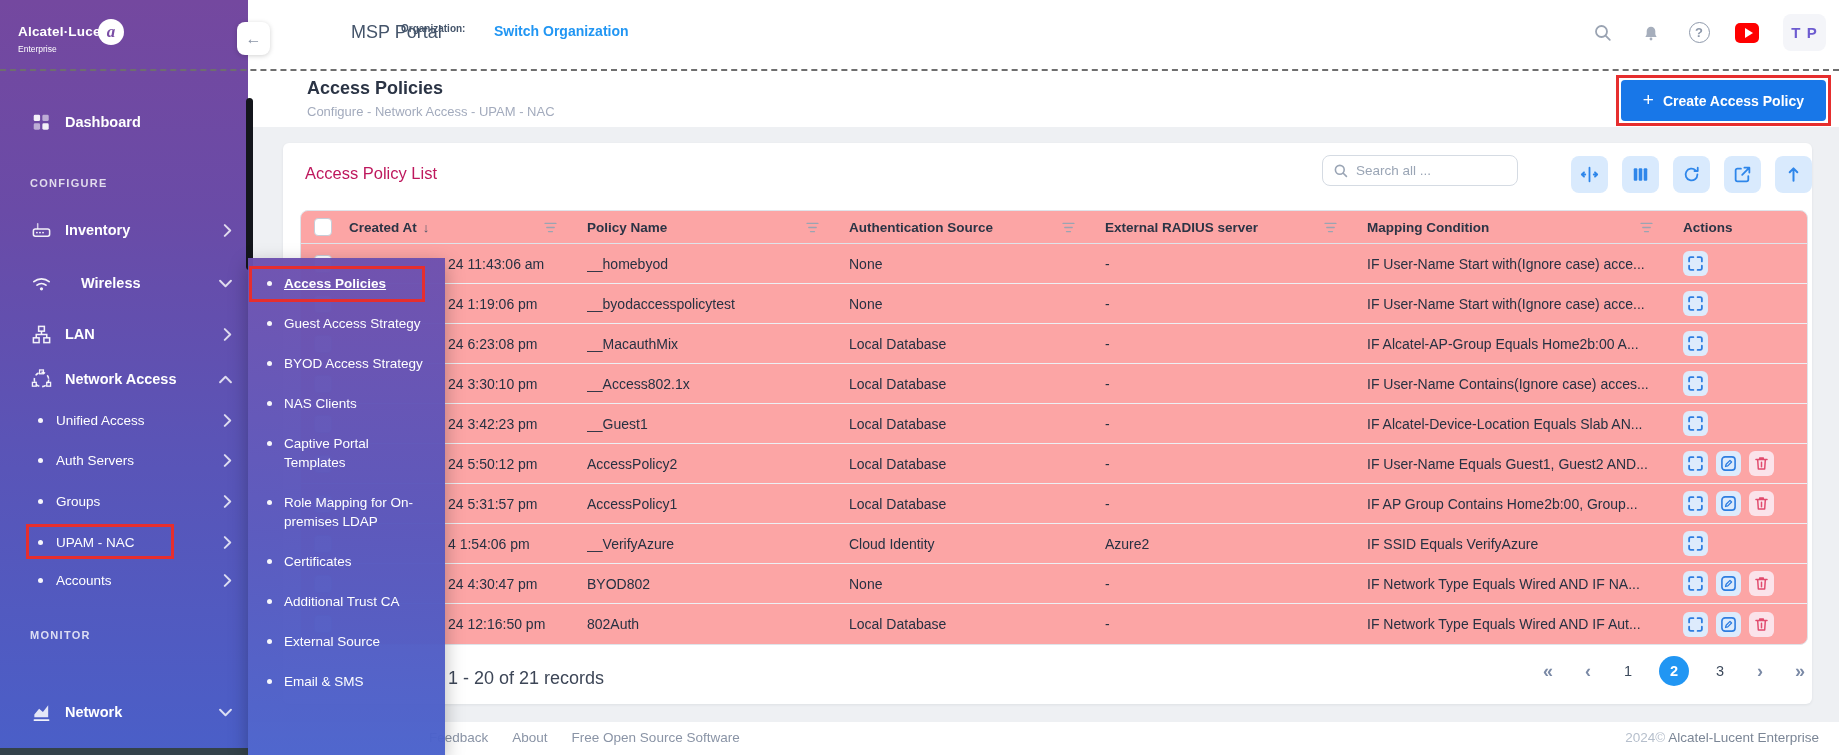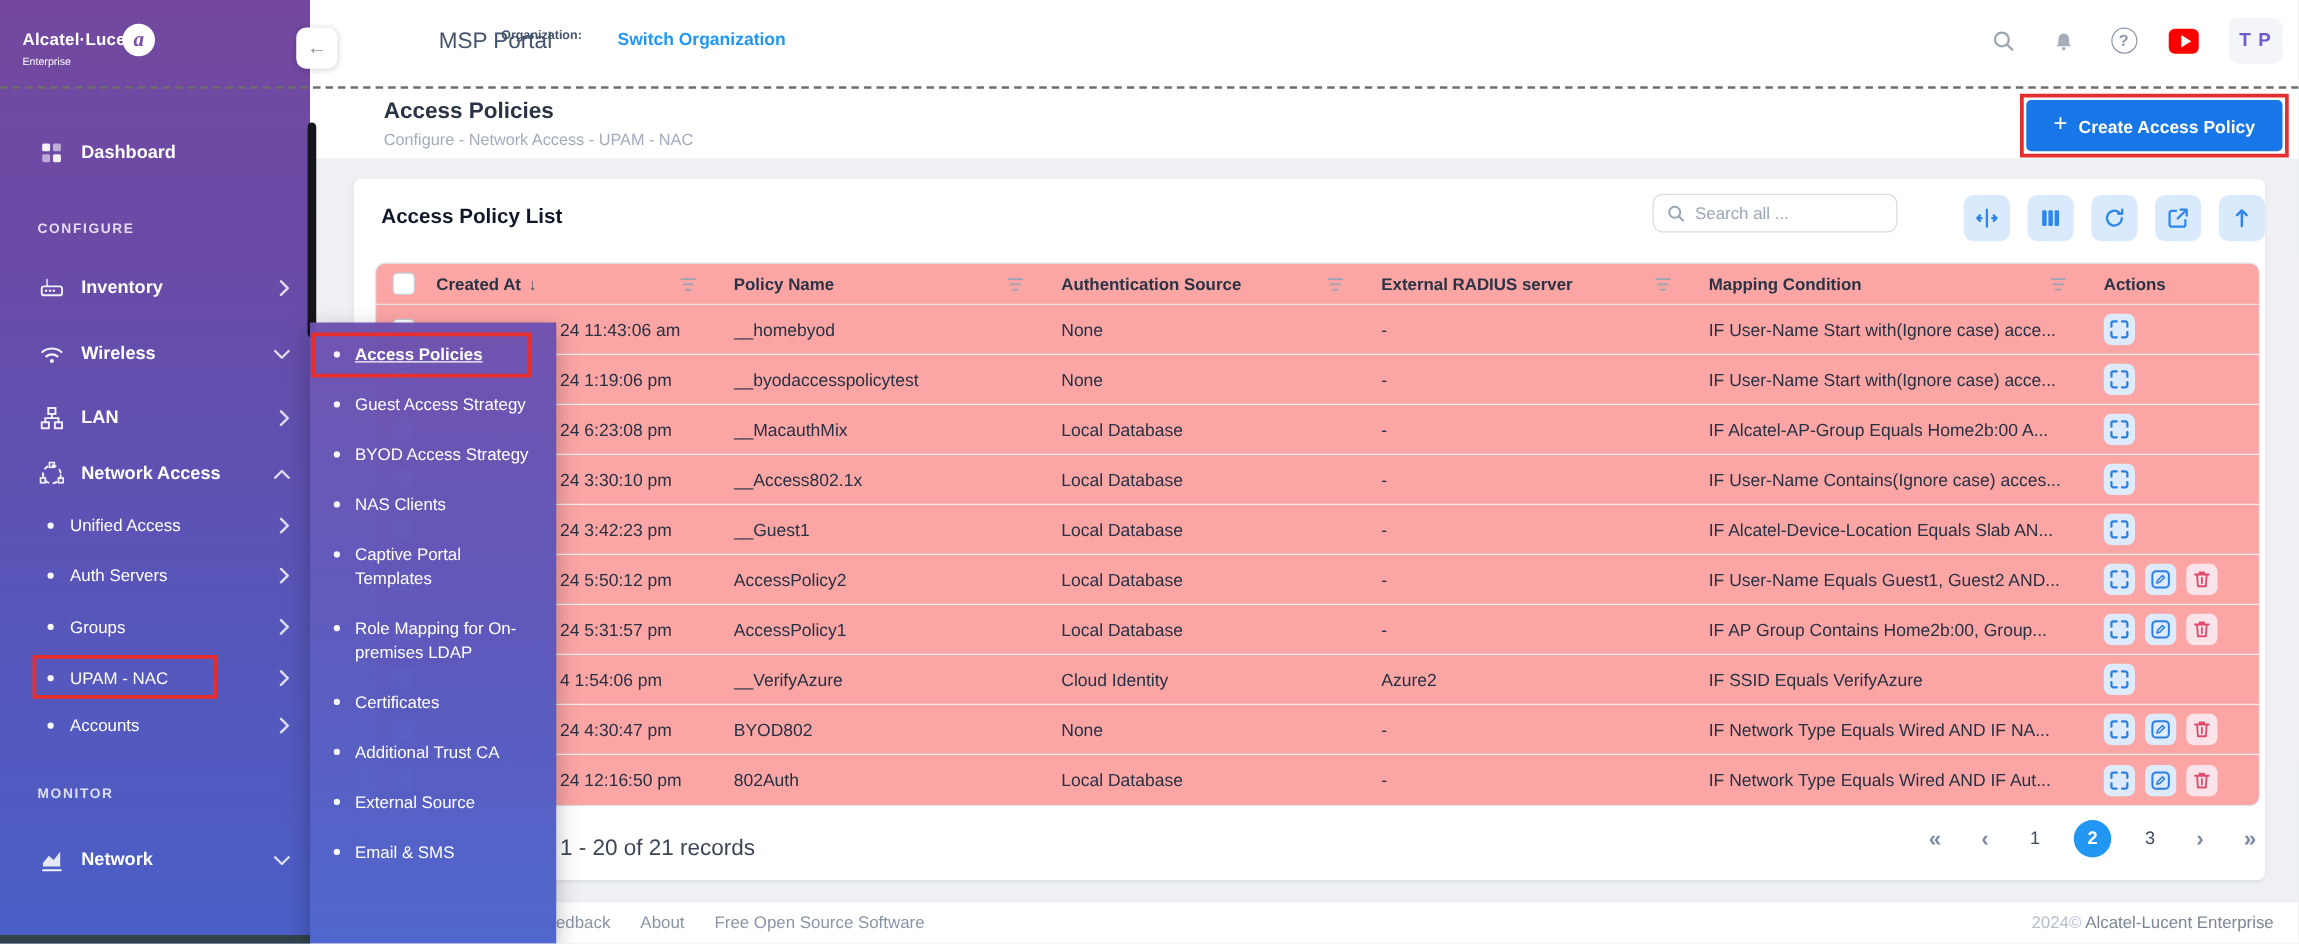--- a/index.html
+++ b/index.html
@@ -24,21 +24,21 @@
   .title-bar { position:absolute; left:248px; top:67px; width:1591px; height:60px; background:#fff; }
   .page-title { position:absolute; left:59px; top:11px; font-size:18px; font-weight:bold; color:#2b3445; }
   .breadcrumb { position:absolute; left:59px; top:37px; font-size:13px; color:#a3abbd; }
   .create-wrap { position:absolute; right:8px; top:8px; border:3px solid #e62e2e; padding:2px; z-index:5; }
   .create-btn { display:flex; align-items:center; gap:9px; background:#1877e8; color:#fff; border:none; border-radius:4px; height:41px; padding:0 22px; font-size:14px; font-weight:bold; font-family:"Liberation Sans",sans-serif; cursor:pointer; }
   .create-btn .plus { font-size:19px; font-weight:normal; margin-top:-2px; }
 
   
   .content-bg { position:absolute; left:248px; top:127px; width:1591px; height:595px; background:#eef0f3; }
   .card { position:absolute; left:283px; top:143px; width:1529px; height:561px; background:#fff; border-radius:6px; box-shadow:0 1px 3px rgba(16,24,40,.07); }
-  .list-title { position:absolute; left:305px; top:164px; font-size:16.5px; font-weight:bold; color:#0f172a; }
+  .list-title { position:absolute; left:305px; top:164px; font-size:16.5px; font-weight:normal; color:#be185d; }
 
   .search-box { position:absolute; left:1322px; top:155px; width:196px; height:31px; border:1px solid #d5dbe3; border-radius:8px; background:#fff; display:flex; align-items:center; padding:0 10px; gap:7px; }
   .search-box input { border:none; outline:none; flex:1; font-size:13.5px; color:#3c4658; font-family:"Liberation Sans",sans-serif; width:100%; }
   .search-box input::placeholder { color:#9aa5b5; }
   .toolbar { position:absolute; left:1571px; top:156px; display:flex; gap:14px; }
   .tbtn { width:37px; height:37px; background:#d9eafd; border:none; border-radius:8px; display:flex; align-items:center; justify-content:center; cursor:pointer; }
 
   
   .table-wrap { position:absolute; left:300px; top:210px; width:1508px; border:1px solid #dfe4ea; border-radius:8px; background:#fca5a5; }
   .t-row, .t-head { display:grid; grid-template-columns:48px 238px 262px 256px 262px 316px 1fr; align-items:center; }
@@ -507,21 +507,21 @@
               <circle cx="12.6" cy="13.2" r="1" fill="rgba(255,255,255,.92)"></circle>
             </svg>
           </span>
           <span>Inventory</span>
           <span class="s-chev">
             <svg width="9" height="13" viewBox="0 0 8 12">
               <path d="M1.5 1l5 5-5 5" fill="none" stroke="rgba(255,255,255,.8)" stroke-width="1.8" stroke-linecap="round" stroke-linejoin="round"></path>
             </svg>
           </span>
         </div>
-        <div class="side-item" style="top: 268px;">
+        <div class="side-item" style="top: 268px; gap: 16px;">
           <span class="s-icon">
             <svg width="21" height="21" viewBox="0 0 22 22">
               <path d="M3 9a12.5 12.5 0 0 1 16 0" fill="none" stroke="rgba(255,255,255,.92)" stroke-width="1.8" stroke-linecap="round"></path>
               <path d="M6.3 12.7a7.3 7.3 0 0 1 9.4 0" fill="none" stroke="rgba(255,255,255,.92)" stroke-width="1.8" stroke-linecap="round"></path>
               <circle cx="11" cy="16.6" r="1.7" fill="rgba(255,255,255,.92)"></circle>
             </svg>
           </span>
           <span>Wireless</span>
           <span class="s-chev">
             <svg width="13" height="9" viewBox="0 0 12 8">
@@ -600,21 +600,21 @@
         <div class="side-sub" style="top: 565px;">
           <span class="bullet"></span>
           <span>Accounts</span>
           <span class="s-chev">
             <svg width="9" height="13" viewBox="0 0 8 12">
               <path d="M1.5 1l5 5-5 5" fill="none" stroke="rgba(255,255,255,.8)" stroke-width="1.8" stroke-linecap="round" stroke-linejoin="round"></path>
             </svg>
           </span>
         </div>
         <div class="side-section" style="top: 629px;">MONITOR</div>
-        <div class="side-item" style="top: 673px;">
+        <div class="side-item" style="top: 697px;">
           <span class="s-icon">
             <svg width="21" height="21" viewBox="0 0 22 22">
               <path d="M3.5 19h15" stroke="rgba(255,255,255,.92)" stroke-width="1.6" stroke-linecap="round"></path>
               <path d="M3.5 16v-3l5-6 4 3.5 5.5-7V16z" fill="rgba(255,255,255,.85)"></path>
             </svg>
           </span>
           <span>Network</span>
           <span class="s-chev">
             <svg width="13" height="9" viewBox="0 0 12 8">
               <path d="M1 1.5l5 5 5-5" fill="none" stroke="rgba(255,255,255,.8)" stroke-width="1.8" stroke-linecap="round" stroke-linejoin="round"></path>

